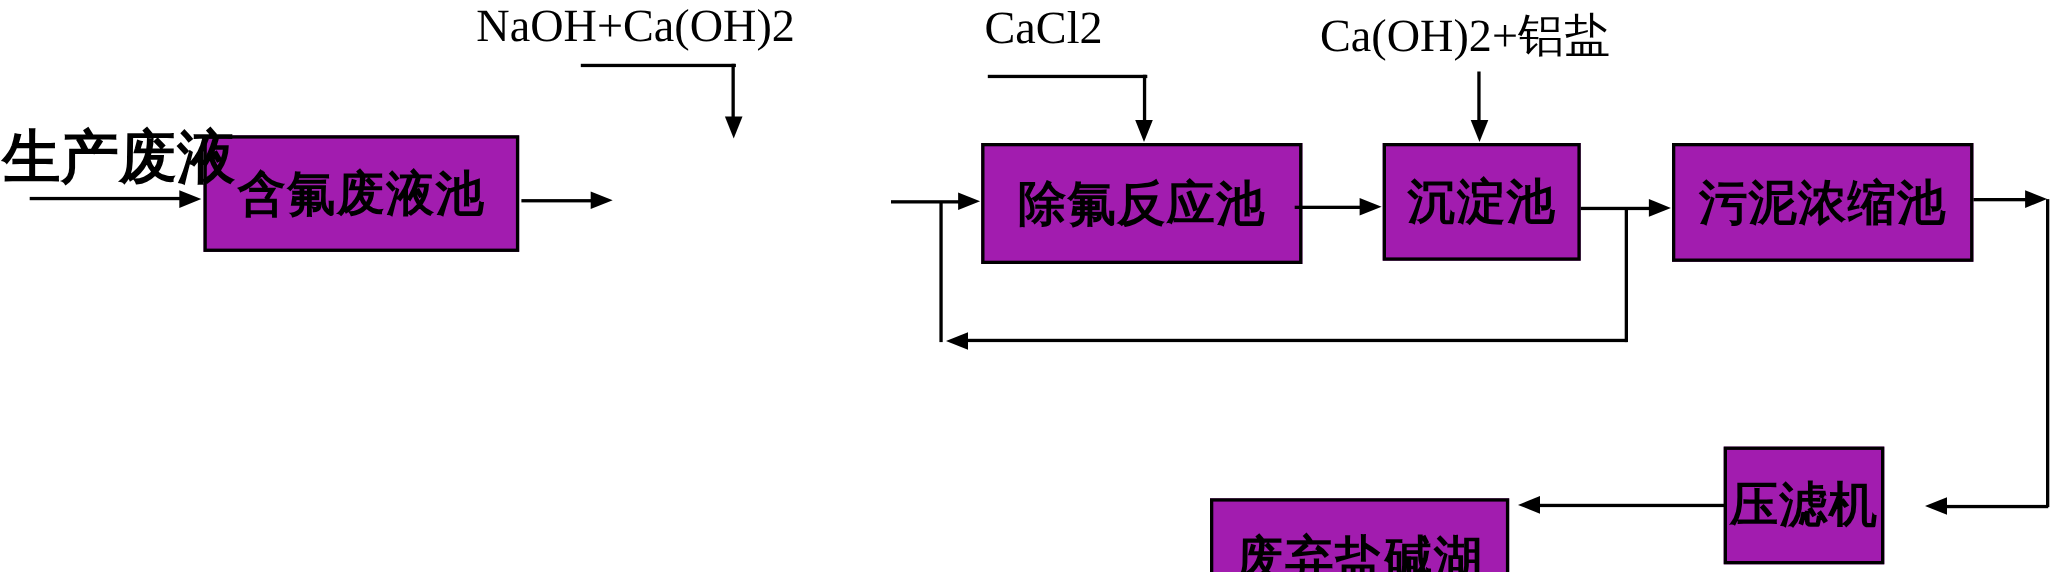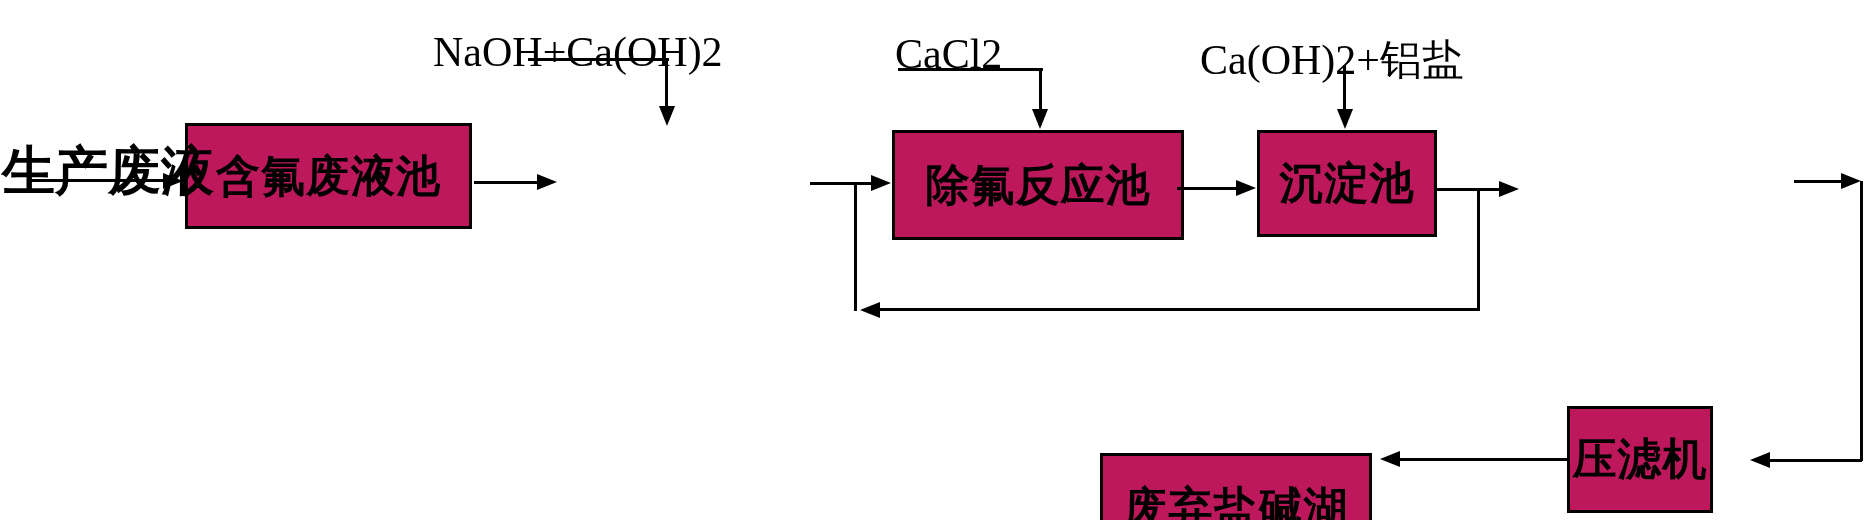--- a/index.html
+++ b/index.html
@@ -11,39 +11,38 @@
     position: relative;
     width: 1872px;
     height: 520px;
     background: #ffffff;
     overflow: hidden;
     font-family: "Liberation Sans", sans-serif;
   }
   .node {
     position: absolute;
     border: 3px solid #000000;
-    background: #be185d;
+    background: #a21caf;
     display: flex;
     align-items: center;
     justify-content: center;
     box-sizing: border-box;
   }
   .node .lbl {
     font-family: "Liberation Sans", sans-serif;
     font-weight: bold;
     font-size: 44px;
     color: #000000;
     white-space: nowrap;
     letter-spacing: 1px;
   }
   .flabel {
     position: absolute;
     color: #000000;
     white-space: nowrap;
-    margin-top: 28px;
   }
   .flabel.chem {
     font-family: "Liberation Serif", serif;
     font-size: 42px;
     font-weight: normal;
   }
   .flabel.cjk {
     font-family: "Liberation Sans", sans-serif;
     font-size: 53px;
     font-weight: bold;
@@ -79,20 +78,23 @@
 <div id="canvas" style="background: rgb(255, 255, 255);">
     <div class="node" style="left: 185px; top: 123px; width: 287px; height: 106px; border-color: rgb(0, 0, 0);">
       <span class="lbl">含氟废液池</span>
     </div>
     <div class="node" style="left: 892px; top: 130px; width: 292px; height: 110px; border-color: rgb(0, 0, 0);">
       <span class="lbl">除氟反应池</span>
     </div>
     <div class="node" style="left: 1257px; top: 130px; width: 180px; height: 107px; border-color: rgb(0, 0, 0);">
       <span class="lbl">沉淀池</span>
     </div>
+    <div class="node" style="left: 1520px; top: 130px; width: 274px; height: 108px; border-color: rgb(0, 0, 0);">
+      <span class="lbl">污泥浓缩池</span>
+    </div>
     <div class="node" style="left: 1100px; top: 405px; width: 272px; height: 110px; border-color: rgb(0, 0, 0); margin-top: 48px;">
       <span class="lbl">废弃盐碱湖</span>
     </div>
     <div class="node" style="left: 1567px; top: 406px; width: 146px; height: 107px; border-color: rgb(0, 0, 0);">
       <span class="lbl">压滤机</span>
     </div>
     <div class="flabel cjk" style="left: 2px; top: 108px;">生产废液</div>
     <div class="flabel chem" style="left: 433px; top: 0px;">NaOH+Ca(OH)2</div>
     <div class="flabel chem" style="left: 895px; top: 2px;">CaCl2</div>
     <div class="flabel chem" style="left: 1200px; top: 4px;">Ca(OH)2+铝盐</div>

